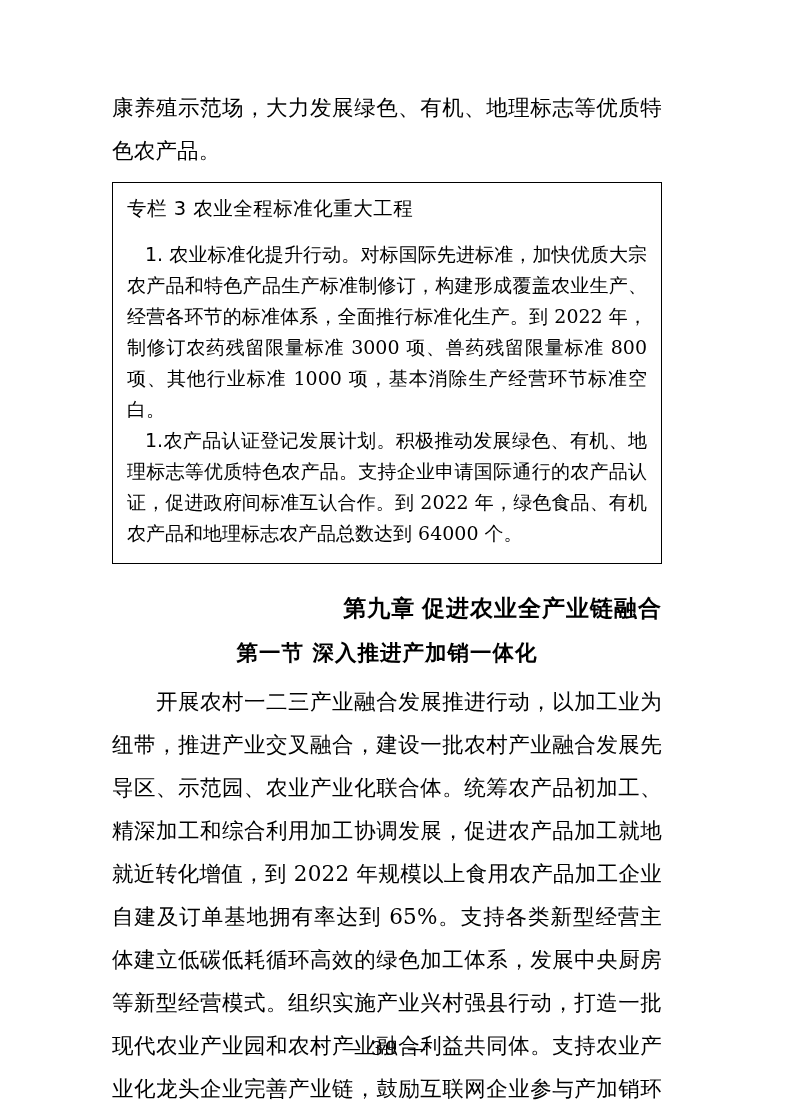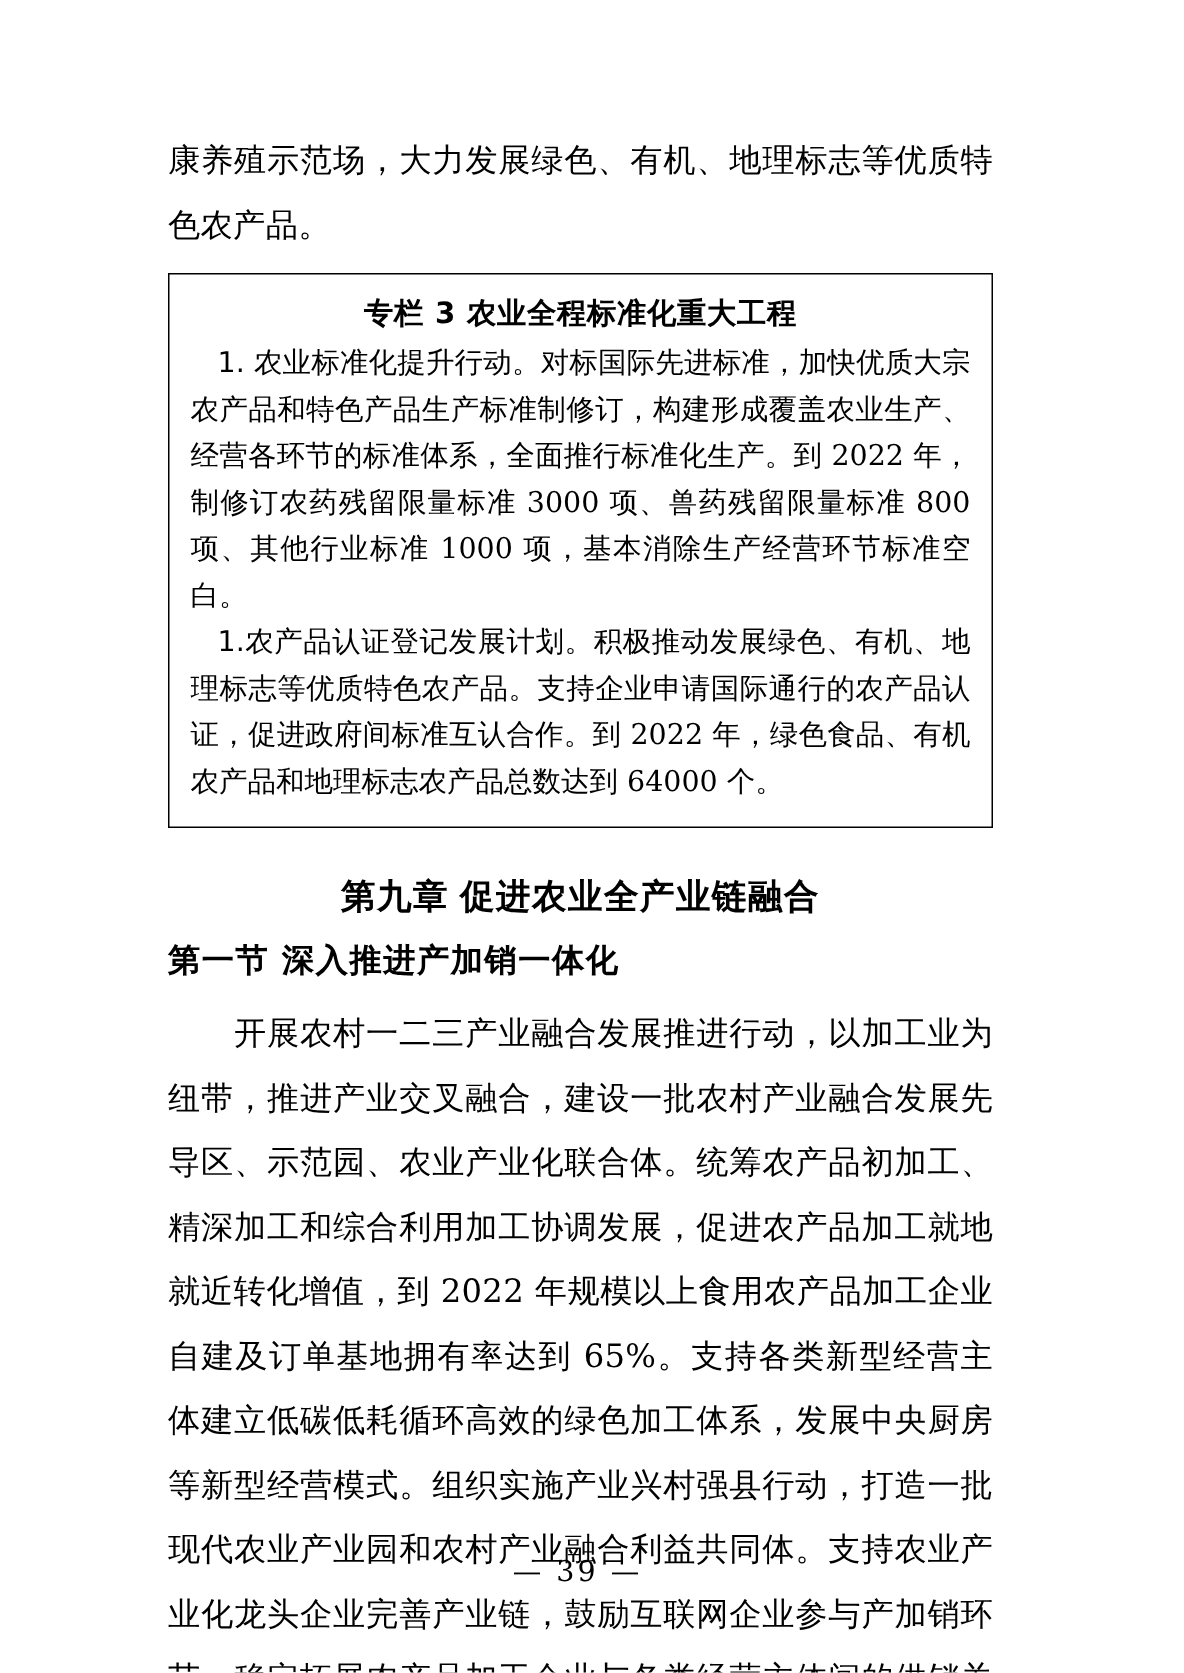--- a/index.html
+++ b/index.html
@@ -37,55 +37,56 @@
     margin-bottom: 8px;
   }
   
   .box {
     border: 1.5px solid #000;
     margin: 10px 0 0 0;
     padding: 10px 14px 14px 14px;
     box-sizing: border-box;
   }
   .box-title {
-    text-align: center;
+    text-align: left;
     font-size: 19.5px;
-    font-weight: bold;
+    font-weight: normal;
     font-family: "DejaVu Sans", "Liberation Sans", sans-serif;
     line-height: 32px;
-    margin-bottom: 2px;
+    margin-bottom: 14px;
     letter-spacing: 0.5px;
   }
   .box-para {
     font-size: 19px;
     line-height: 31px;
     text-align: justify;
     text-justify: inter-ideograph;
     margin: 0;
     text-indent: 0;
   }
   .box-para .bold {
     font-weight: normal;
     font-family: "DejaVu Sans", "Liberation Sans", sans-serif;
   }
   .box-para .ind {
     display: inline-block;
     width: 18px;
   }
   
   .chapter-heading {
-    text-align: center;
+    text-align: right;
     font-size: 23px;
     font-weight: bold;
-    font-family: Liberation Sans, sans-serif;
+    font-family: Liberation Serif, serif;
     margin: 26px 0 6px 0;
     letter-spacing: 1px;
     line-height: 38px;
   }
   .section-heading {
+    text-align: center;
     font-size: 21.5px;
     font-weight: bold;
     font-family: "DejaVu Sans", "Liberation Sans", sans-serif;
     margin: 4px 0 8px 0;
     letter-spacing: 1px;
     line-height: 38px;
   }
   
   .page-footer {
     position: absolute;

